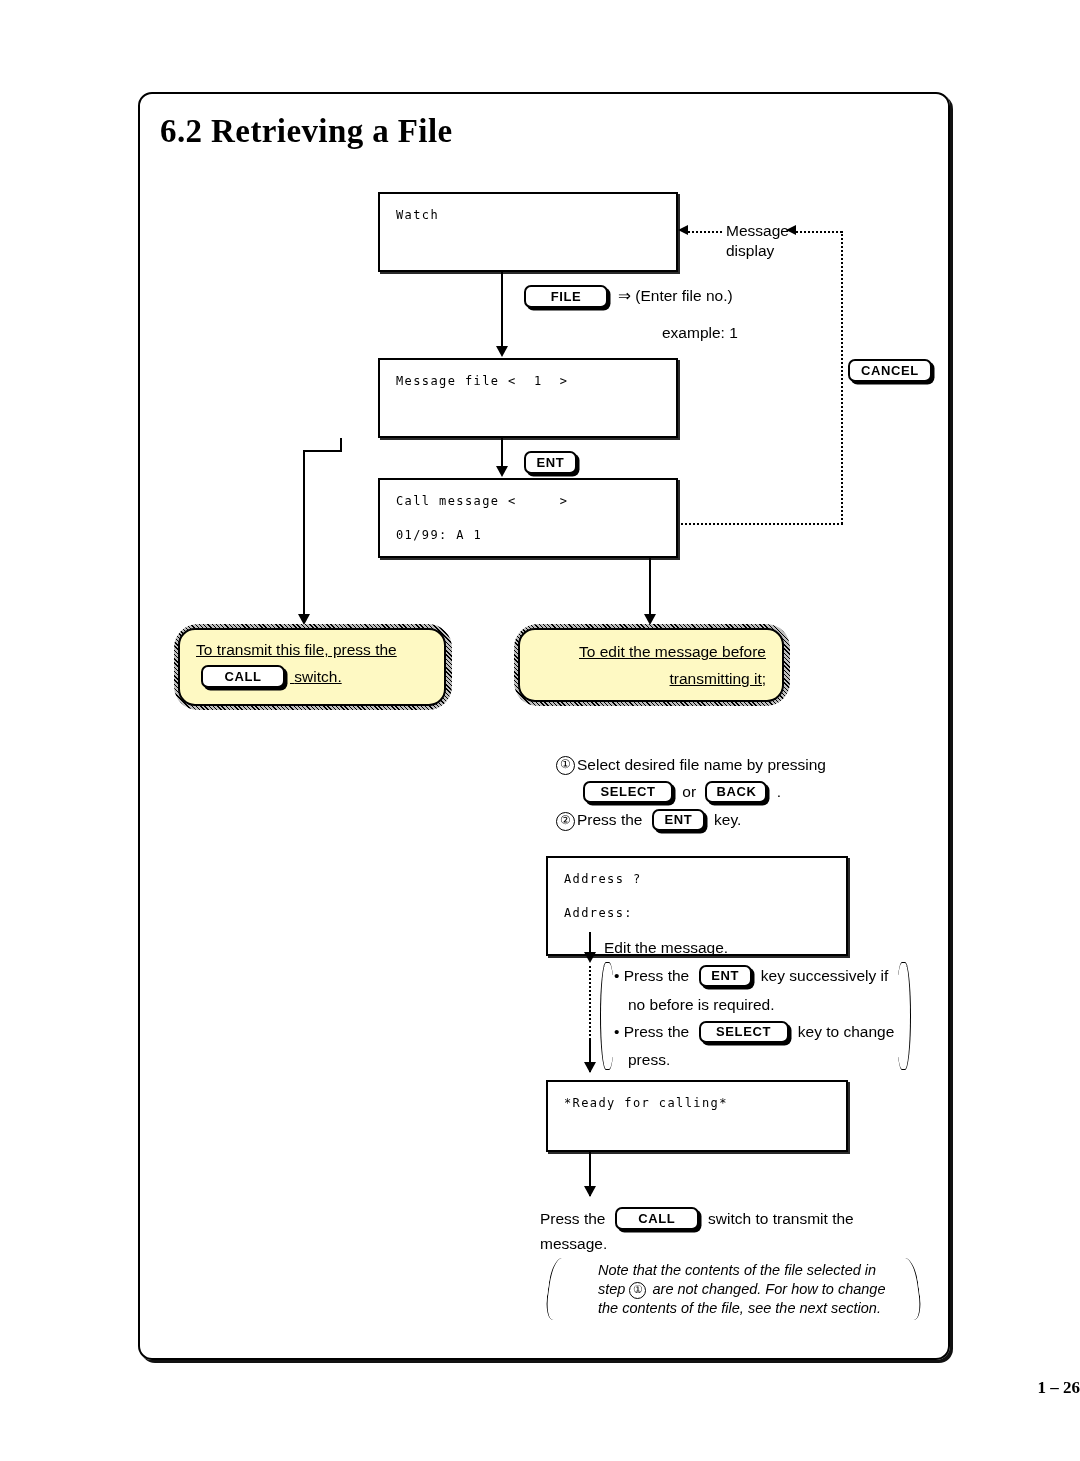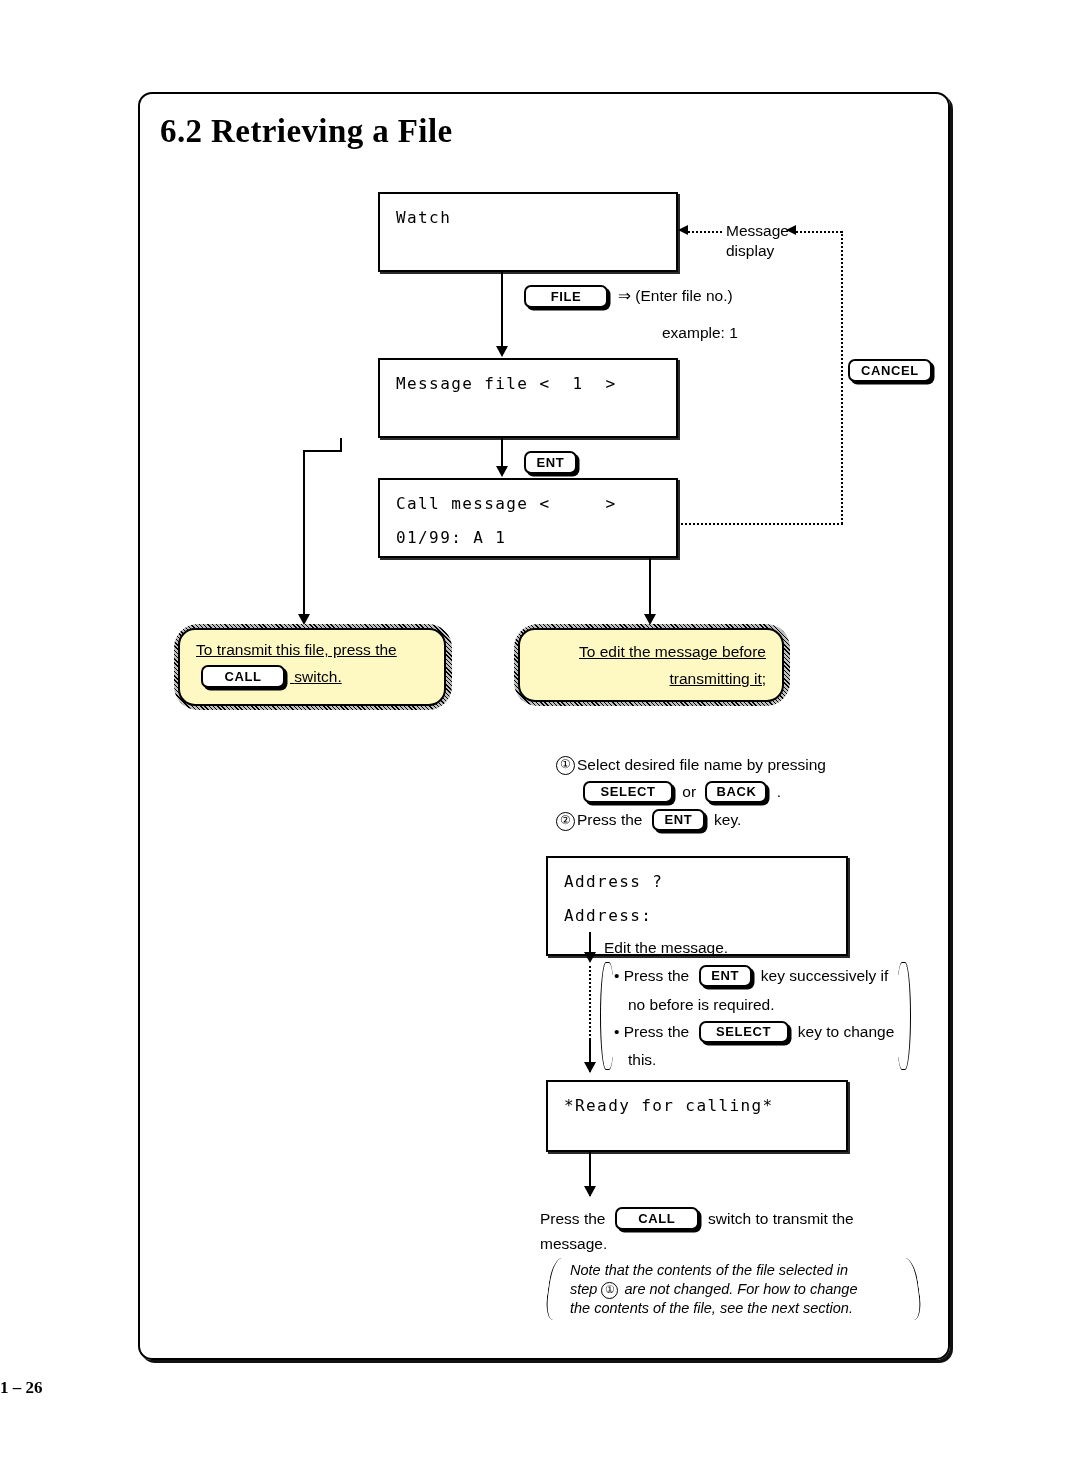--- a/index.html
+++ b/index.html
@@ -14,21 +14,21 @@
 
   .title{
     position:absolute;left:160px;top:113px;
     font-family:"Liberation Serif",serif;font-weight:bold;font-size:33px;
     letter-spacing:.4px;
   }
 
   
   .lcd{
     position:absolute;border:2px solid #000;background:#fff;box-sizing:border-box;
-    font-family:"DejaVu Sans Mono",monospace;font-size:16px;letter-spacing:1.4px;
+    font-family:"DejaVu Sans Mono",monospace;font-size:12px;letter-spacing:1.4px;
     box-shadow:2px 2px 0 #2a2a2a;
   }
   .lcd .l1{position:absolute;left:16px;top:14px;white-space:pre;}
   .lcd .l2{position:absolute;left:16px;top:48px;white-space:pre;}
 
   #box-watch   {left:378px;top:192px;width:300px;height:80px;}
   #box-msgfile {left:378px;top:358px;width:300px;height:80px;}
   #box-callmsg {left:378px;top:478px;width:300px;height:80px;}
   #box-address {left:546px;top:856px;width:302px;height:100px;}
   #box-ready   {left:546px;top:1080px;width:302px;height:72px;}
@@ -80,23 +80,23 @@
   }
 
   #co-left  {left:178px;top:628px;width:268px;height:78px;}
   #co-right {left:518px;top:628px;width:266px;height:74px;}
 
   
   .circ{display:inline-block;border:1.6px solid #000;border-radius:50%;
         width:17px;height:17px;line-height:15px;text-align:center;
         font-size:12px;vertical-align:middle;margin-right:2px;}
 
-  .italnote{position:absolute;font-style:italic;font-size:14.5px;line-height:19px;}
-
-  .pageno{position:absolute;width:100%;text-align:left;
+  .italnote{position:absolute;font-style:italic;font-size:14.5px;line-height:19px;margin-left:28px;}
+
+  .pageno{position:absolute;width:100%;text-align:right;
           font-family:"Liberation Serif",serif;font-weight:bold;font-size:17px;}
 </style>
 </head>
 <body>
 
 <div class="page-frame"></div>
 
 <div class="title">6.2 Retrieving a File</div>
 
 <div class="lcd" id="box-watch">
@@ -220,21 +220,21 @@
   <span>key successively if</span>
 </div>
 <div class="note" style="left:628px;top:995px;">no before is required.</div>
 <div class="note" style="left:614px;top:1022px;">
   <span>• Press the</span>
   <span class="key inl" style="width:90px;height:22px;">
     <span>SELECT</span>
   </span>
   <span>key to change</span>
 </div>
-<div class="note" style="left:628px;top:1050px;">this.</div>
+<div class="note" style="left:628px;top:1050px;">press.</div>
 
 <div class="lcd" id="box-ready">
   <span class="l1">*Ready for calling*</span>
 </div>
 
 <div class="ln vl" style="left:589px;top:1152px;height:44px;"></div>
 <div class="arrow" style="left:584px;top:1186px;"></div>
 
 <div class="note" style="left:540px;top:1208px;">
   <span>Press the</span>

